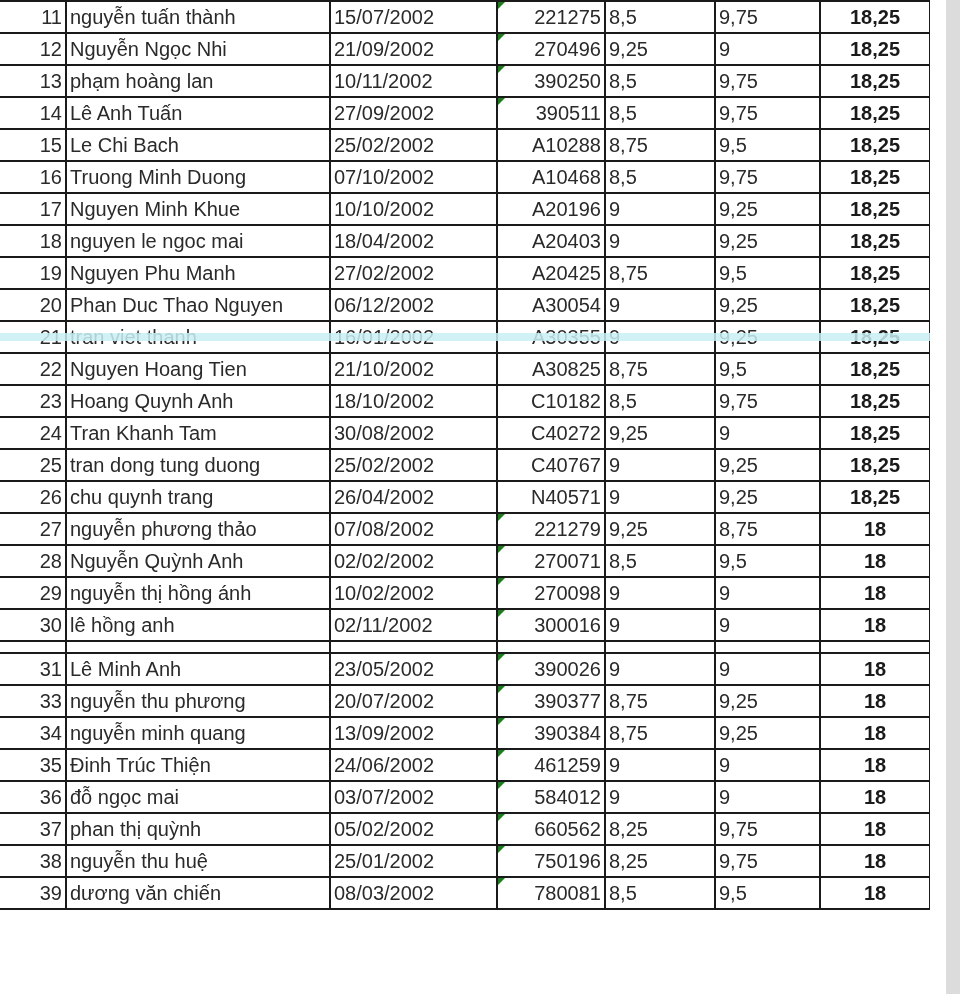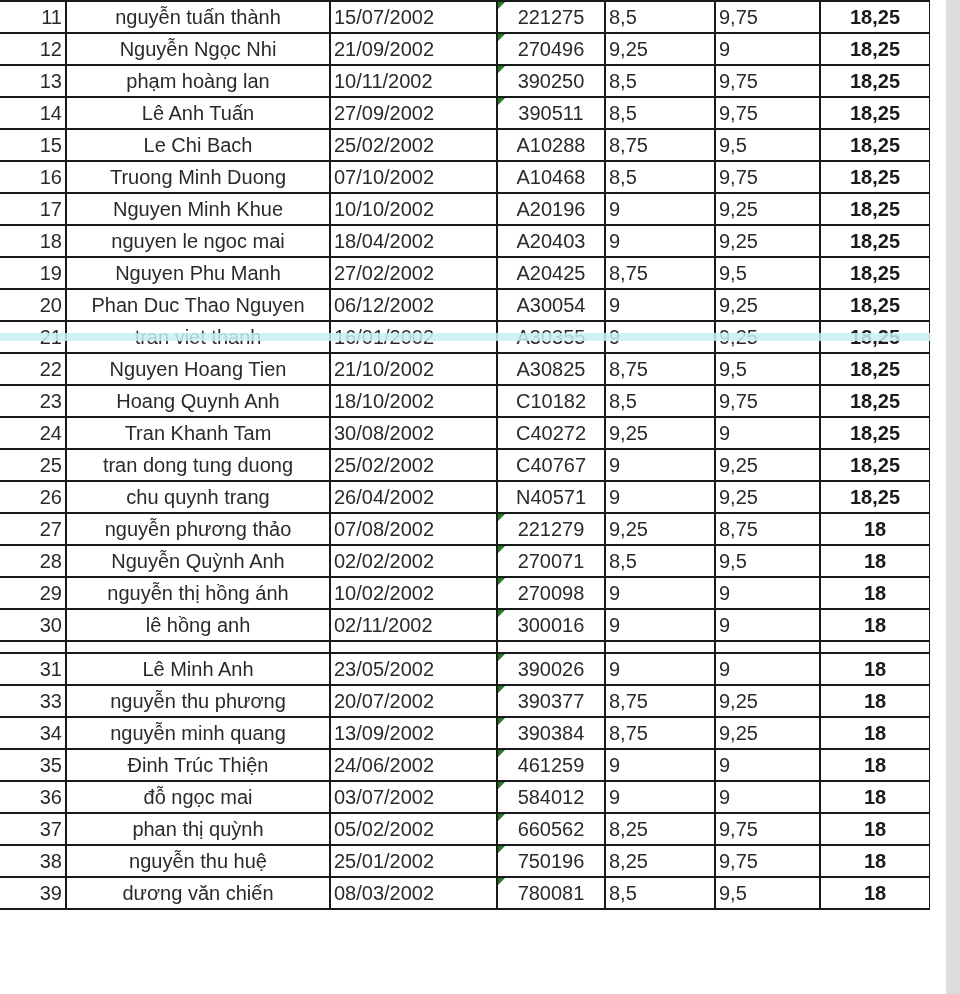--- a/index.html
+++ b/index.html
@@ -7,23 +7,23 @@
     width:960px; height:994px; overflow:hidden; background:#ffffff;
     font-family:"Liberation Sans","DejaVu Sans",sans-serif; position:relative;
   }
   .sheet { position:absolute; left:0; top:0; width:755px; }
   table { border-collapse:collapse; table-layout:fixed; width:930px; }
   td {
     border:2px solid #1a1a1a; height:30px; padding:0 3px; font-size:20px; color:#2a2a2a;
     white-space:nowrap; overflow:hidden; position:relative; line-height:30px;
   }
   td.num { text-align:right; border-left:none; }
-  td.name { text-align:center; }
+  td.name { text-align:left; }
   td.date { text-align:left;margin-left:13px; }
-  td.sbd { text-align:center; }
+  td.sbd { text-align:right; }
   td.sbd.tri::before {
     content:""; position:absolute; left:0; top:0;
     border-top:7px solid #1f7a1f; border-right:7px solid transparent;
   }
   td.r { text-align:left; }
   td.total { text-align:center; font-weight:bold; color:#1a1a1a; }
   tr.gap td { height:10px; border-top:2px solid #1a1a1a; border-bottom:2px solid #1a1a1a; }
   .scrollbar {
     position:absolute; right:0; top:0; width:14px; height:994px; background:#dcdcdc;
   }

